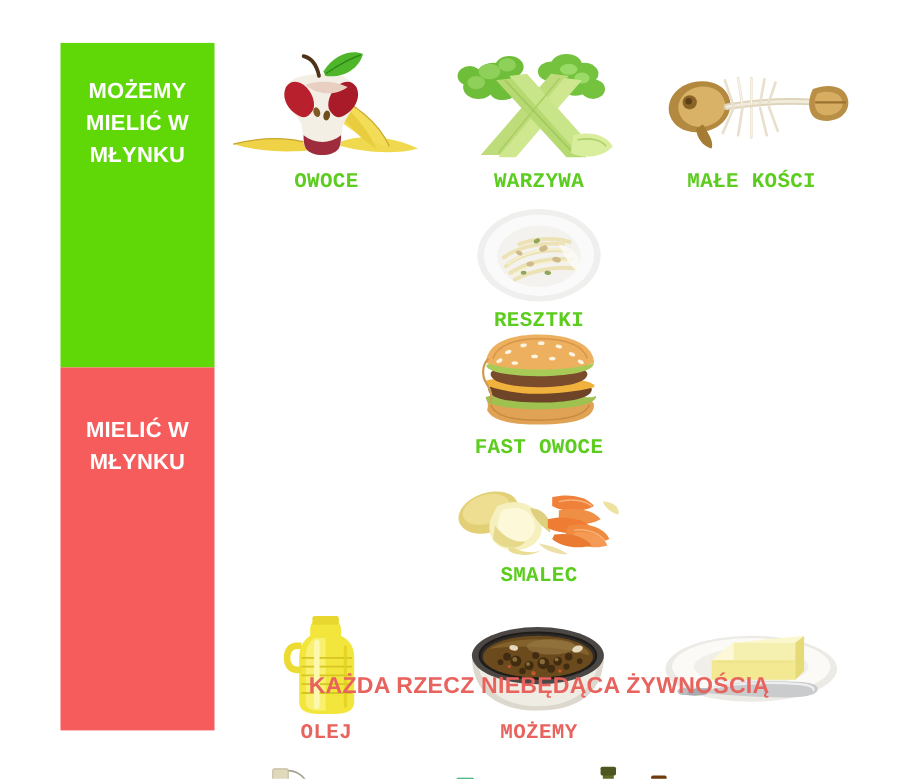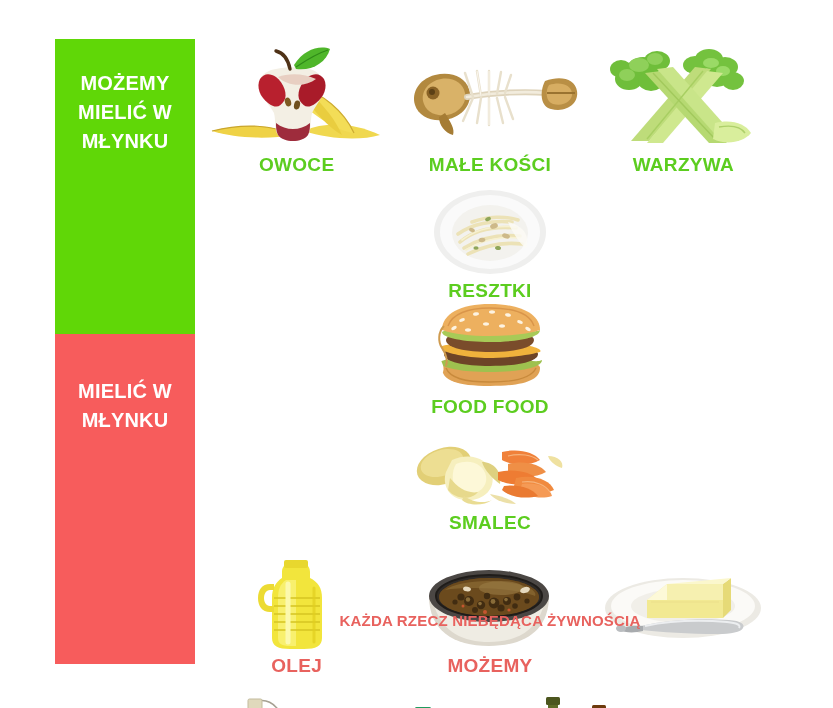--- a/index.html
+++ b/index.html
@@ -18,26 +18,26 @@
   
   .grid{position:absolute;left:200px;top:35px;width:580px;}
   .row{display:flex;}
   .cell{flex:1;display:flex;flex-direction:column;align-items:center;}
   .art{position:relative;display:flex;align-items:flex-end;justify-content:center;}
   .art.h1{height:115px;width:185px;}
   .art.h2{height:90px;width:185px;}
   .art.h3{height:95px;width:185px;}
   .art.h4{height:120px;width:145px;}
   .cap{font-weight:bold;font-size:19px;letter-spacing:.3px;line-height:22px;
-       margin-top:4px;white-space:nowrap;}
+       margin-top:4px;white-space:nowrap;font-family:Liberation Mono, monospace;}
   .cap.ok{color:#5ccd1f;}
   .cap.no{color:#e8625e;}
 
   .foot{position:absolute;left:200px;top:612px;width:580px;text-align:center;
-        color:#e8625e;font-weight:bold;font-size:15px;letter-spacing:.2px;}
+        color:#e8625e;font-weight:bold;font-size:21px;letter-spacing:.2px;}
 
   
   svg{display:block;overflow:visible;}
 </style>
 </head>
 <body>
 
 <div id="root">
 
   <div class="rail">
@@ -84,20 +84,64 @@
 
             <ellipse cx="84" cy="67" rx="3" ry="4.5" fill="#7d5b22" transform="rotate(-18 84 67)"></ellipse>
             <ellipse cx="93" cy="70" rx="3" ry="4.5" fill="#6e4f1d" transform="rotate(12 93 70)"></ellipse>
 
             <path d="M86 34 C84 24 80 18 72 16" fill="none" stroke="#4f3217" stroke-width="3.4" stroke-linecap="round"></path>
             <path d="M90 30 C100 14 116 10 126 14 C122 28 108 36 92 34 Z" fill="#4fb62a"></path>
             <path d="M92 32 C104 24 114 18 124 15" fill="none" stroke="#2f8a18" stroke-width="1.3"></path>
           </svg>
         </div>
         <div class="cap ok">OWOCE</div>
+      </div>
+
+      <div class="cell">
+        <div class="art h1">
+          <svg width="185" height="115" viewBox="0 0 185 115">
+
+            <g fill="#6fbe3a">
+              <ellipse cx="52" cy="34" rx="16" ry="12"></ellipse>
+              <ellipse cx="38" cy="44" rx="14" ry="11"></ellipse>
+              <ellipse cx="66" cy="26" rx="13" ry="10"></ellipse>
+              <ellipse cx="30" cy="34" rx="11" ry="9"></ellipse>
+              <ellipse cx="60" cy="46" rx="13" ry="10"></ellipse>
+            </g>
+            <g fill="#8fd05a">
+              <ellipse cx="48" cy="30" rx="10" ry="7"></ellipse>
+              <ellipse cx="36" cy="40" rx="8" ry="6"></ellipse>
+              <ellipse cx="64" cy="24" rx="8" ry="6"></ellipse>
+            </g>
+            <g fill="#74c23e">
+              <ellipse cx="118" cy="24" rx="14" ry="10"></ellipse>
+              <ellipse cx="134" cy="32" rx="13" ry="10"></ellipse>
+              <ellipse cx="104" cy="30" rx="12" ry="9"></ellipse>
+              <ellipse cx="126" cy="42" rx="13" ry="10"></ellipse>
+              <ellipse cx="142" cy="46" rx="11" ry="9"></ellipse>
+              <ellipse cx="110" cy="44" rx="11" ry="9"></ellipse>
+            </g>
+            <g fill="#9ada66">
+              <ellipse cx="120" cy="28" rx="8" ry="5"></ellipse>
+              <ellipse cx="132" cy="36" rx="7" ry="5"></ellipse>
+            </g>
+
+            <path d="M120 34 L58 106 L40 106 L104 32 Z" fill="#bedc7a"></path>
+            <path d="M132 38 L72 108 L56 108 L116 36 Z" fill="#cfe88f"></path>
+            <path d="M54 38 L118 108 L136 108 L70 36 Z" fill="#b6d972"></path>
+            <path d="M66 34 L130 106 L148 106 L82 32 Z" fill="#c9e589"></path>
+
+            <path d="M112 36 L56 104" stroke="#a8cf62" stroke-width="1.4" fill="none"></path>
+            <path d="M62 38 L124 104" stroke="#a2c95c" stroke-width="1.4" fill="none"></path>
+
+            <path d="M124 88 C140 84 154 88 160 98 C152 108 134 110 122 104 Z" fill="#d9ee9c"></path>
+            <path d="M128 92 C140 90 150 92 154 98" stroke="#aed06a" stroke-width="1.4" fill="none"></path>
+          </svg>
+        </div>
+        <div class="cap ok">WARZYWA</div>
       </div>
 
       <div class="cell">
         <div class="art h1">
           <svg width="185" height="115" viewBox="0 0 185 115">
 
             <path d="M18 70 C14 58 22 44 38 40 C54 36 68 42 72 54 C76 66 68 80 52 84
                      C36 88 22 82 18 70 Z" fill="#b2893f"></path>
             <path d="M26 66 C24 56 32 46 44 44 C56 42 66 48 68 58 C70 68 62 78 50 80
                      C38 82 28 76 26 66 Z" fill="#d9b268"></path>
@@ -127,64 +171,20 @@
             </g>
 
             <path d="M148 46 C164 40 178 44 180 56 C182 68 170 78 154 74
                      C144 72 142 58 148 46 Z" fill="#b98f45"></path>
             <path d="M152 50 C164 46 174 50 175 58 C176 66 166 72 156 69
                      C149 67 148 56 152 50 Z" fill="#d7ad62"></path>
             <path d="M150 58 L178 58" stroke="#9a7330" stroke-width="2"></path>
           </svg>
         </div>
         <div class="cap ok">MAŁE KOŚCI</div>
-      </div>
-
-      <div class="cell">
-        <div class="art h1">
-          <svg width="185" height="115" viewBox="0 0 185 115">
-
-            <g fill="#6fbe3a">
-              <ellipse cx="52" cy="34" rx="16" ry="12"></ellipse>
-              <ellipse cx="38" cy="44" rx="14" ry="11"></ellipse>
-              <ellipse cx="66" cy="26" rx="13" ry="10"></ellipse>
-              <ellipse cx="30" cy="34" rx="11" ry="9"></ellipse>
-              <ellipse cx="60" cy="46" rx="13" ry="10"></ellipse>
-            </g>
-            <g fill="#8fd05a">
-              <ellipse cx="48" cy="30" rx="10" ry="7"></ellipse>
-              <ellipse cx="36" cy="40" rx="8" ry="6"></ellipse>
-              <ellipse cx="64" cy="24" rx="8" ry="6"></ellipse>
-            </g>
-            <g fill="#74c23e">
-              <ellipse cx="118" cy="24" rx="14" ry="10"></ellipse>
-              <ellipse cx="134" cy="32" rx="13" ry="10"></ellipse>
-              <ellipse cx="104" cy="30" rx="12" ry="9"></ellipse>
-              <ellipse cx="126" cy="42" rx="13" ry="10"></ellipse>
-              <ellipse cx="142" cy="46" rx="11" ry="9"></ellipse>
-              <ellipse cx="110" cy="44" rx="11" ry="9"></ellipse>
-            </g>
-            <g fill="#9ada66">
-              <ellipse cx="120" cy="28" rx="8" ry="5"></ellipse>
-              <ellipse cx="132" cy="36" rx="7" ry="5"></ellipse>
-            </g>
-
-            <path d="M120 34 L58 106 L40 106 L104 32 Z" fill="#bedc7a"></path>
-            <path d="M132 38 L72 108 L56 108 L116 36 Z" fill="#cfe88f"></path>
-            <path d="M54 38 L118 108 L136 108 L70 36 Z" fill="#b6d972"></path>
-            <path d="M66 34 L130 106 L148 106 L82 32 Z" fill="#c9e589"></path>
-
-            <path d="M112 36 L56 104" stroke="#a8cf62" stroke-width="1.4" fill="none"></path>
-            <path d="M62 38 L124 104" stroke="#a2c95c" stroke-width="1.4" fill="none"></path>
-
-            <path d="M124 88 C140 84 154 88 160 98 C152 108 134 110 122 104 Z" fill="#d9ee9c"></path>
-            <path d="M128 92 C140 90 150 92 154 98" stroke="#aed06a" stroke-width="1.4" fill="none"></path>
-          </svg>
-        </div>
-        <div class="cap ok">WARZYWA</div>
       </div>
     </div>
 
     <div class="row" style="margin-top:10px;flex-direction:column;">
 
       <div class="cell">
         <div class="art h2">
           <svg width="185" height="90" viewBox="0 0 185 90">
             <ellipse cx="92" cy="46" rx="56" ry="42" fill="#efefee"></ellipse>
             <ellipse cx="92" cy="46" rx="50" ry="37" fill="#fafafa"></ellipse>
@@ -257,21 +257,21 @@
               <ellipse cx="104" cy="24" rx="3" ry="1.7"></ellipse>
               <ellipse cx="130" cy="27" rx="3" ry="1.7" transform="rotate(30 130 27)"></ellipse>
               <ellipse cx="70" cy="28" rx="3" ry="1.7"></ellipse>
             </g>
 
             <path d="M44 20 C34 26 32 40 38 50 C44 60 48 66 44 72 C36 70 28 58 28 44
                      C28 30 34 22 44 20 Z" fill="#ffffff"></path>
             <path d="M46 24 C40 30 40 40 44 46 C48 52 50 58 48 64" fill="none" stroke="#cf9b4f" stroke-width="2"></path>
           </svg>
         </div>
-        <div class="cap ok">FOOD FOOD</div>
+        <div class="cap ok">FAST OWOCE</div>
       </div>
 
       <div class="cell">
         <div class="art h2">
           <svg width="185" height="90" viewBox="0 0 185 90">
 
             <ellipse cx="46" cy="48" rx="28" ry="18" fill="#e2cf76" transform="rotate(-18 46 48)"></ellipse>
             <ellipse cx="44" cy="45" rx="22" ry="13" fill="#edde92" transform="rotate(-18 44 45)"></ellipse>
 
             <path d="M54 42 C72 34 90 40 94 56 C98 72 84 84 66 82 C50 80 44 66 48 54 Z" fill="#f6efbe"></path>

